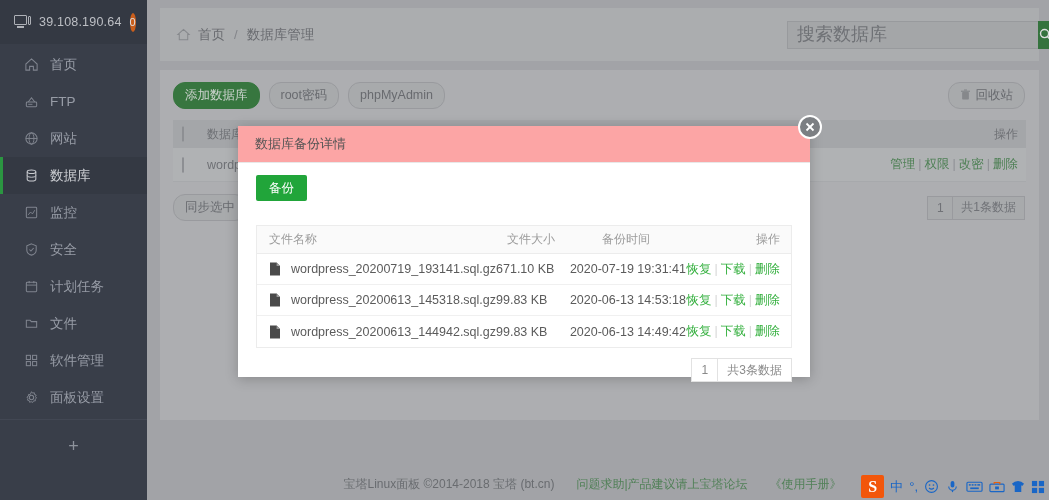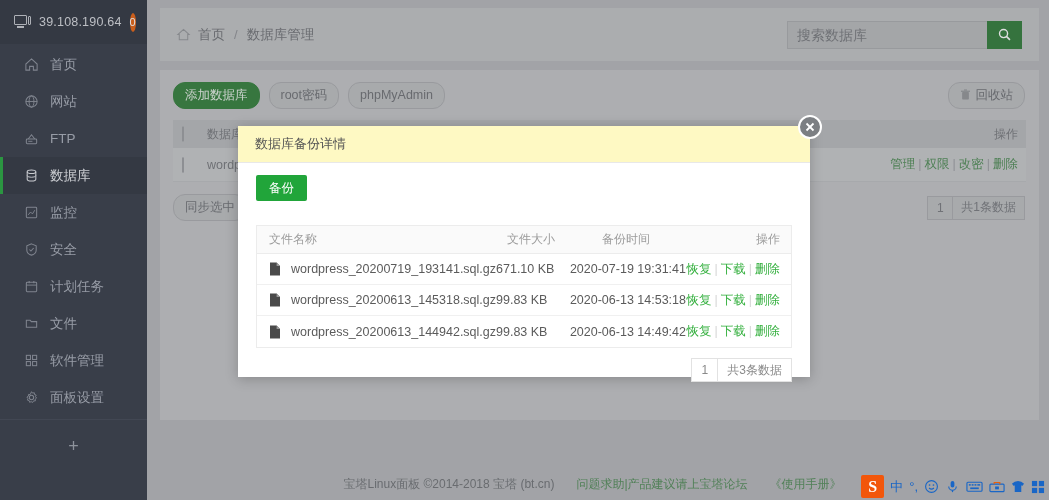--- a/index.html
+++ b/index.html
@@ -85,21 +85,21 @@
   .crumb .sl { color: #8d9094; font-size: 13px; margin: 0 2px; }
   .crumb .cur { color: #6e7175; font-size: 13.5px; }
 
   .searchwrap {
     margin-left: auto; margin-right: 17px;
     display: flex; height: 28px; width: 235px;
   }
   .searchwrap input {
     flex: 1; height: 28px; border: 1px solid #a8aaad;
     border-right: none; background: #b7b9bb;
-    padding: 0 9px; font-size: 14px; color: #6c6f73;
+    padding: 0 9px; font-size: 18px; color: #6c6f73;
     outline: none; font-family: inherit;
   }
   .searchwrap input::placeholder { color: #75787c; }
   .search-btn {
     width: 36px; height: 28px; background: #2c7a36;
     border: none; display: flex; align-items: center; justify-content: center;
     cursor: pointer;
   }
   .search-btn svg { width: 15px; height: 15px; }
 
@@ -184,21 +184,21 @@
   .modal {
     position: absolute; left: 238px; top: 126px;
     width: 572px; height: 251px;
     background: #fff;
     box-shadow: 0 2px 12px rgba(0,0,0,.22);
     z-index: 30;
   }
   .modal-head {
     height: 37px; border-bottom: 1px solid #e8e8e8;
     display: flex; align-items: center; padding-left: 17px;
-    color: #555; font-size: 13px; background: #fef9c3;
+    color: #555; font-size: 13px; background: #fca5a5;
   }
   .modal-close {
     position: absolute; right: -12px; top: -11px;
     width: 24px; height: 24px; border-radius: 50%;
     background: #7c7f83; border: 2px solid #fff;
     display: flex; align-items: center; justify-content: center;
     cursor: pointer; z-index: 40;
   }
   .modal-close svg { width: 10px; height: 10px; }
   .modal-body { padding: 12px 18px 0 18px; }
@@ -271,34 +271,34 @@
 
       <div class="sb-item">
         <svg class="ic" viewBox="0 0 16 16">
           <path d="M8 2 L14 7.5 L14 14 L10 14 L10 10 L6 10 L6 14 L2 14 L2 7.5 Z" fill="none" stroke="currentColor" stroke-width="1.1"></path>
         </svg>
         <span>首页</span>
       </div>
 
       <div class="sb-item">
         <svg class="ic" viewBox="0 0 16 16">
+          <rect x="2.5" y="8.5" width="11" height="5" rx="1" fill="none" stroke="currentColor" stroke-width="1.1"></rect>
+          <path d="M4.5 8.5 L8 4 L11.5 8.5" fill="none" stroke="currentColor" stroke-width="1.1"></path>
+          <line x1="4.5" y1="11" x2="9" y2="11" stroke="currentColor" stroke-width="1"></line>
+        </svg>
+        <span>FTP</span>
+      </div>
+
+      <div class="sb-item">
+        <svg class="ic" viewBox="0 0 16 16">
           <circle cx="8" cy="8" r="6" fill="none" stroke="currentColor" stroke-width="1.1"></circle>
           <ellipse cx="8" cy="8" rx="2.6" ry="6" fill="none" stroke="currentColor" stroke-width="1"></ellipse>
           <line x1="2" y1="8" x2="14" y2="8" stroke="currentColor" stroke-width="1"></line>
         </svg>
         <span>网站</span>
-      </div>
-
-      <div class="sb-item">
-        <svg class="ic" viewBox="0 0 16 16">
-          <rect x="2.5" y="8.5" width="11" height="5" rx="1" fill="none" stroke="currentColor" stroke-width="1.1"></rect>
-          <path d="M4.5 8.5 L8 4 L11.5 8.5" fill="none" stroke="currentColor" stroke-width="1.1"></path>
-          <line x1="4.5" y1="11" x2="9" y2="11" stroke="currentColor" stroke-width="1"></line>
-        </svg>
-        <span>FTP</span>
       </div>
 
       <div class="sb-item active">
         <svg class="ic" viewBox="0 0 16 16">
           <ellipse cx="8" cy="4" rx="4.6" ry="1.9" fill="none" stroke="currentColor" stroke-width="1.1"></ellipse>
           <path d="M3.4 4 V12 a4.6 1.9 0 0 0 9.2 0 V4" fill="none" stroke="currentColor" stroke-width="1.1"></path>
           <path d="M3.4 8 a4.6 1.9 0 0 0 9.2 0" fill="none" stroke="currentColor" stroke-width="1"></path>
         </svg>
         <span>数据库</span>
       </div>

